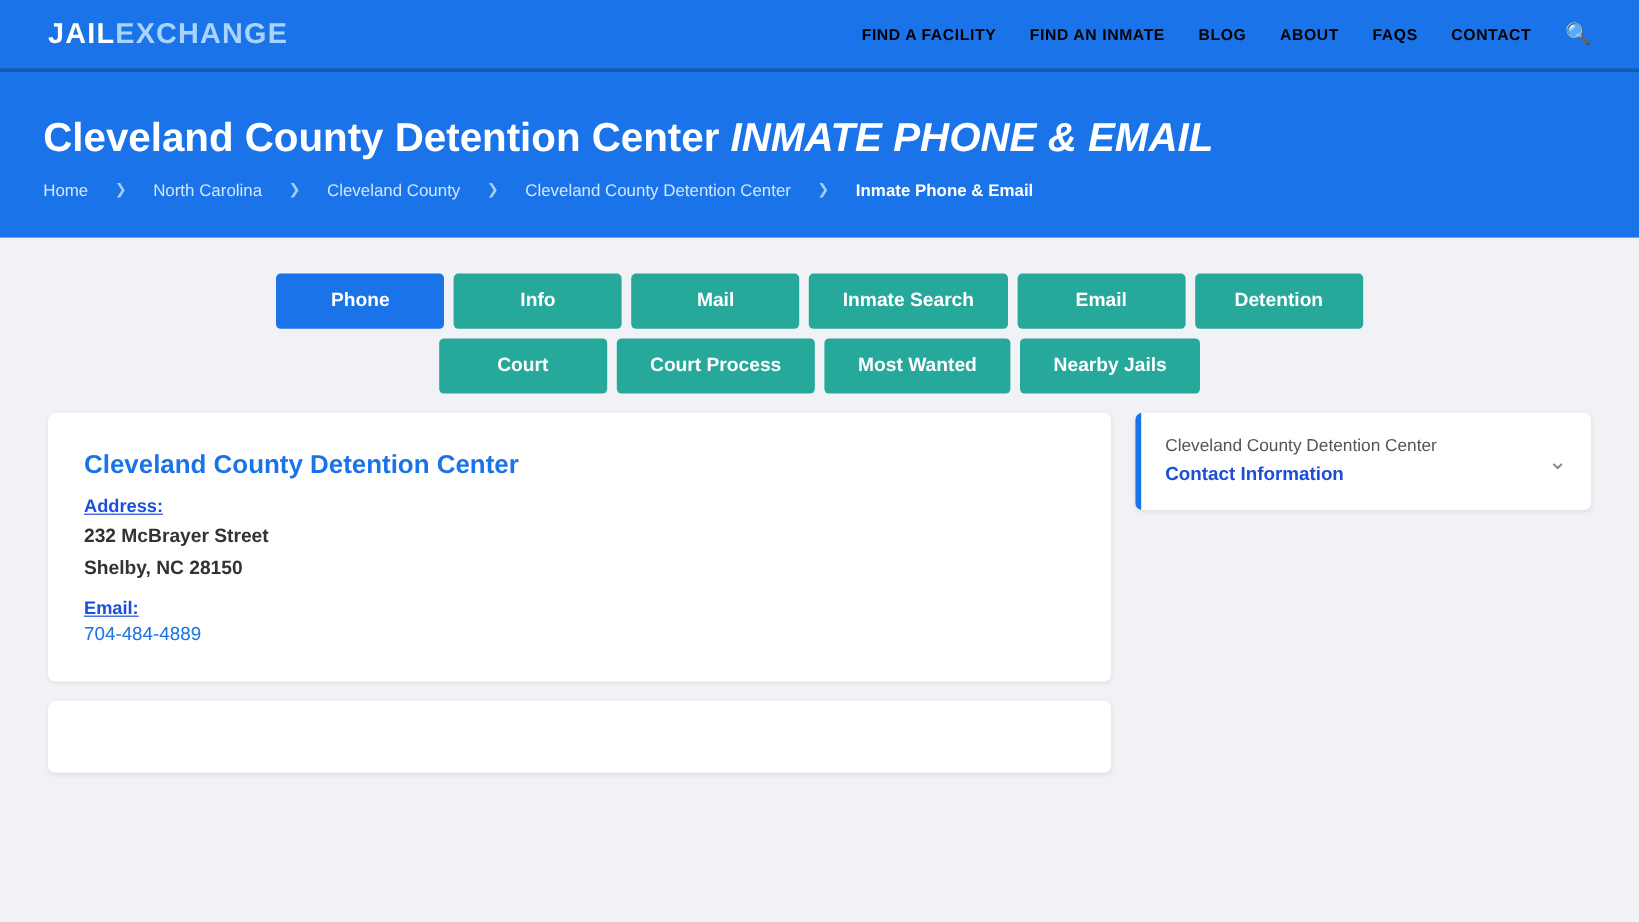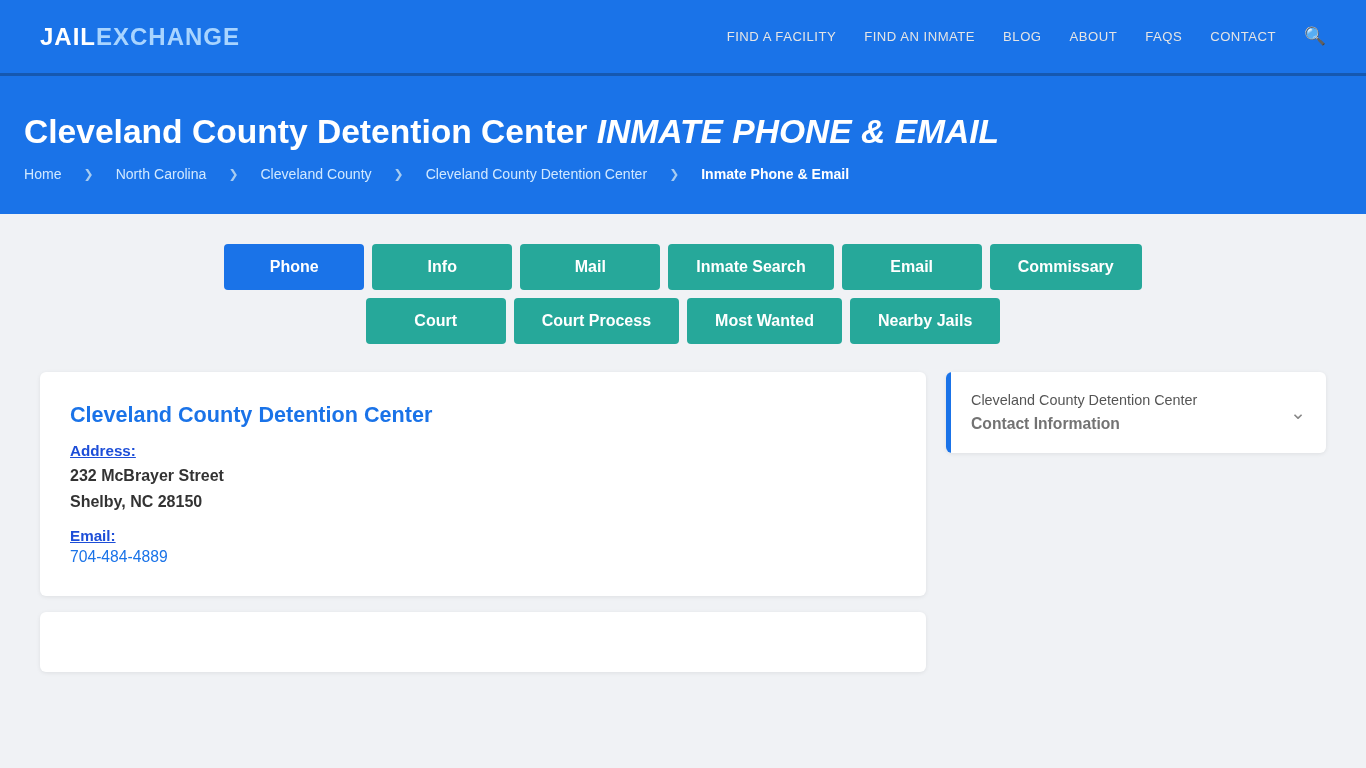--- a/index.html
+++ b/index.html
@@ -5,55 +5,55 @@
     * { margin: 0; padding: 0; box-sizing: border-box; }
     body { font-family: Arial, sans-serif; background: #f0f2f5; color: #333; }
 
     
     .navbar {
       background: #1a73e8;
       padding: 0 40px;
       display: flex;
       align-items: center;
       justify-content: space-between;
-      height: 76px;
+      height: 60px;
       border-bottom: 3px solid #1558b0;
     }
     .navbar-logo {
       font-size: 1.5rem;
       font-weight: 900;
       color: #fff;
       letter-spacing: 1px;
     }
     .navbar-logo span.exchange {
       color: #a8d4ff;
     }
     .navbar-links {
       display: flex;
       align-items: center;
       gap: 28px;
     }
     .navbar-links a {
-      color: #e5e5e5;
+      color: #000000;
       text-decoration: none;
       font-size: 0.82rem;
-      font-weight: 400;
+      font-weight: 700;
       letter-spacing: 0.5px;
       text-transform: uppercase;
     }
     .navbar-search {
       color: #fff;
       font-size: 1.1rem;
       cursor: pointer;
     }
 
     
     .hero {
       background: #1a73e8;
-      padding: 36px 40px 32px 24px;
+      padding: 36px 40px 32px 36px;
     }
     .hero-title {
       color: #fff;
       font-size: 2.1rem;
       font-weight: 800;
       line-height: 1.2;
       margin-bottom: 14px;
     }
     .hero-title .italic-part {
       font-style: italic;
@@ -84,21 +84,21 @@
       max-width: 1366px;
       padding: 30px 40px;
     }
 
     
     .nav-buttons {
       display: flex;
       flex-direction: column;
       align-items: center;
       gap: 8px;
-      margin-bottom: 28px;
+      margin-bottom: 16px;
     }
     .nav-row {
       display: flex;
       gap: 8px;
       justify-content: center;
     }
     .nav-btn {
       padding: 14px 28px;
       border: none;
       border-radius: 4px;
@@ -172,21 +172,21 @@
     .sidebar-card-header-text {
       font-size: 0.95rem;
       line-height: 1.5;
     }
     .sidebar-card-header-text .facility-name {
       color: #555;
       font-size: 0.9rem;
     }
     .sidebar-card-header-text .contact-info-label {
       font-weight: 700;
-      color: #737373;
+      color: #1d4ed8;
       font-size: 0.98rem;
     }
     .chevron {
       color: #888;
       font-size: 1.2rem;
     }
 
     
     .info-card-partial {
       background: #fff;
@@ -234,21 +234,21 @@
 
 <div class="main-content">
 
   <div class="nav-buttons">
     <div class="nav-row">
       <button class="nav-btn active">Phone</button>
       <button class="nav-btn teal">Info</button>
       <button class="nav-btn teal">Mail</button>
       <button class="nav-btn teal">Inmate Search</button>
       <button class="nav-btn teal">Email</button>
-      <button class="nav-btn teal">Commissary</button>
+      <button class="nav-btn teal">Detention</button>
     </div>
     <div class="nav-row">
       <button class="nav-btn teal">Court</button>
       <button class="nav-btn teal">Court Process</button>
       <button class="nav-btn teal">Most Wanted</button>
       <button class="nav-btn teal">Nearby Jails</button>
     </div>
   </div>
 
   <div class="content-grid">

